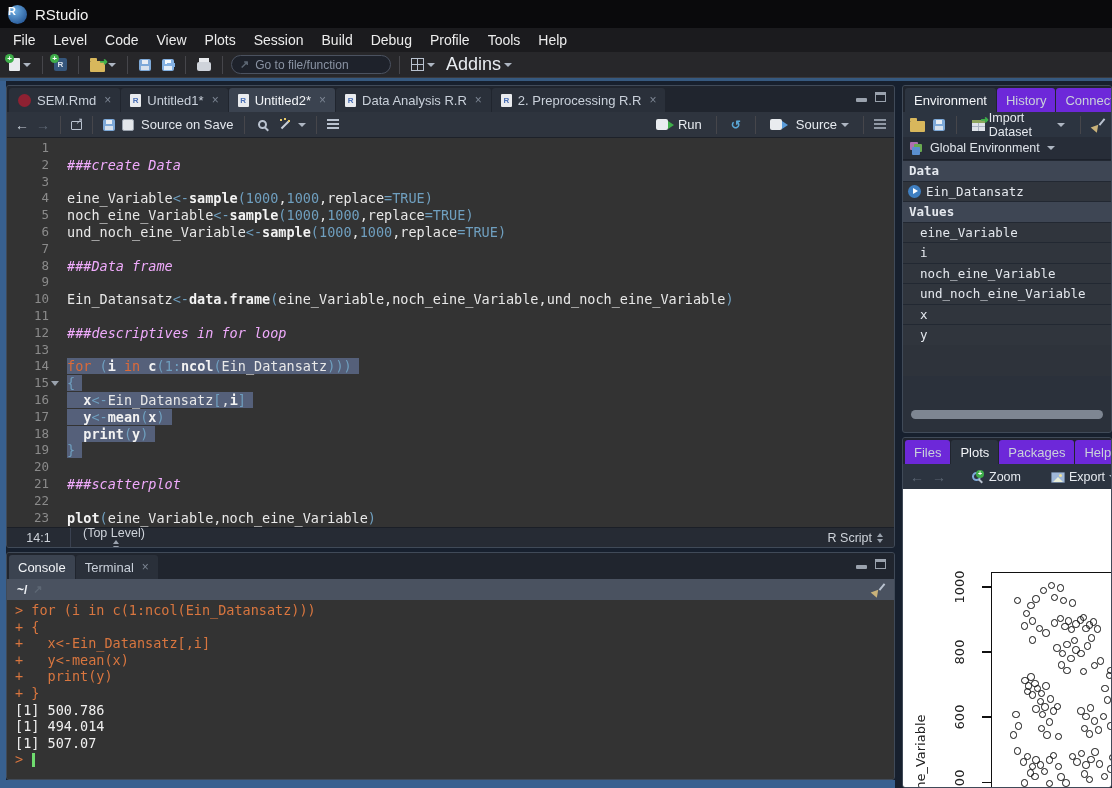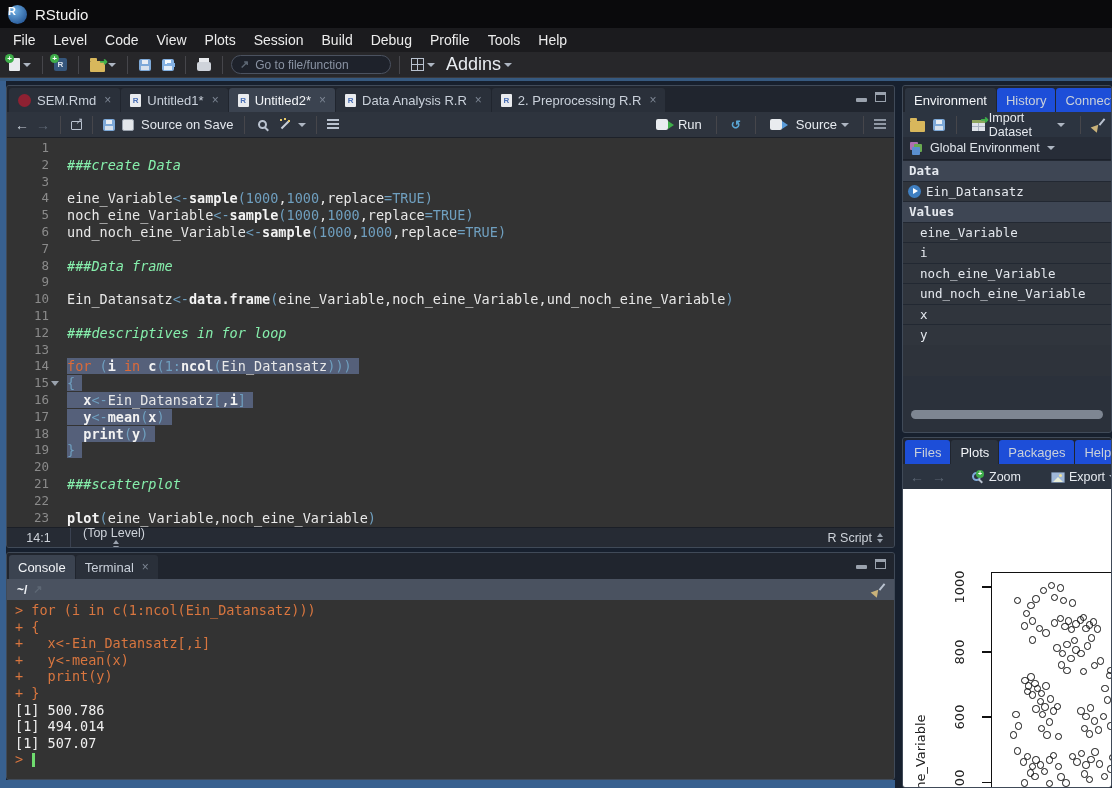--- a/index.html
+++ b/index.html
@@ -120,40 +120,40 @@
   #source-pane { left:6px; top:4px;  width:889px; height:463px; }
   #console-pane{ left:6px; top:471px; width:889px; height:228px; }
   #env-pane    { left:902px; top:4px; width:210px; height:348px; }
   #plots-pane  { left:902px; top:356px; width:210px; height:351px; }
   
   .tabbar { height:26px; background:#20252e; display:flex; align-items:flex-end; padding-left:2px; position:relative; }
   .tab { height:24px; display:flex; align-items:center; gap:6px; padding:0 9px;
     background:#2a303a; margin-right:1px; border-radius:3px 3px 0 0; font-size:13px; color:#c9d0da; white-space:nowrap; }
   .tab.active { background:#3b4350; color:#f2f4f7; }
   .tab .x { color:#7d8694; font-size:12px; margin-left:2px; }
-  .navy .tab { background:#1d4ed8; }
+  .navy .tab { background:#6d28d9; }
   .navy .tab.active { background:#2c3440; }
   .winbtns { position:absolute; right:8px; top:6px; display:flex; gap:8px; align-items:center; }
   
   .srcbar { height:26px; background:#2e343e; border-bottom:1px solid #1d2129;
     display:flex; align-items:center; padding:0 8px; gap:6px; justify-content:space-between; }
   .srcbar .grp { display:flex; align-items:center; gap:7px; }
   .btn { display:flex; align-items:center; gap:4px; padding:2px 4px; border-radius:2px; }
   .btn .t { font-size:13px; color:#e6eaef; }
   
   .editor { height:389px; background:#333333; font-family:"DejaVu Sans Mono","Liberation Mono",monospace;
     font-size:13.5px; overflow:hidden; padding-top:2px; }
   .crow { height:16.8px; line-height:16.8px; display:flex; white-space:pre; }
   .ln { width:50px; flex:none; text-align:right; padding-right:8px; color:#8b8b8b; font-size:12.5px; position:relative; }
   .fold { position:absolute; right:-2px; top:6px; width:0; height:0;
     border-left:4px solid transparent; border-right:4px solid transparent; border-top:5px solid #9aa2ad; }
   .ccontent { padding-left:10px; }
   .selwrap { background:#55607a; padding-right:7px; }
   .tk-id { color:#e8e8e8; } .tk-pl { color:#e8e8e8; }
-  .tk-co { color:#86efac; font-style:italic; }
+  .tk-co { color:#f0abfc; font-style:italic; }
   .tk-kw { color:#dd6a38; }
   .tk-fn { color:#f2f2f2; font-weight:bold; }
   .tk-nu { color:#6f9fbf; } .tk-op { color:#6f9fbf; } .tk-pa { color:#6f9fbf; }
   
   .statusbar { height:20px; background:#262b34; border-top:1px solid #1b1f27;
     display:flex; align-items:center; font-size:12.5px; color:#ced3da; }
   .st-pos { width:64px; text-align:center; border-right:1px solid #3a4150; height:100%; line-height:20px; }
   .st-scope { padding-left:12px; display:flex; align-items:center;flex-direction:column; }
   .st-right { margin-left:auto; padding-right:10px; display:flex; align-items:center; }
   

